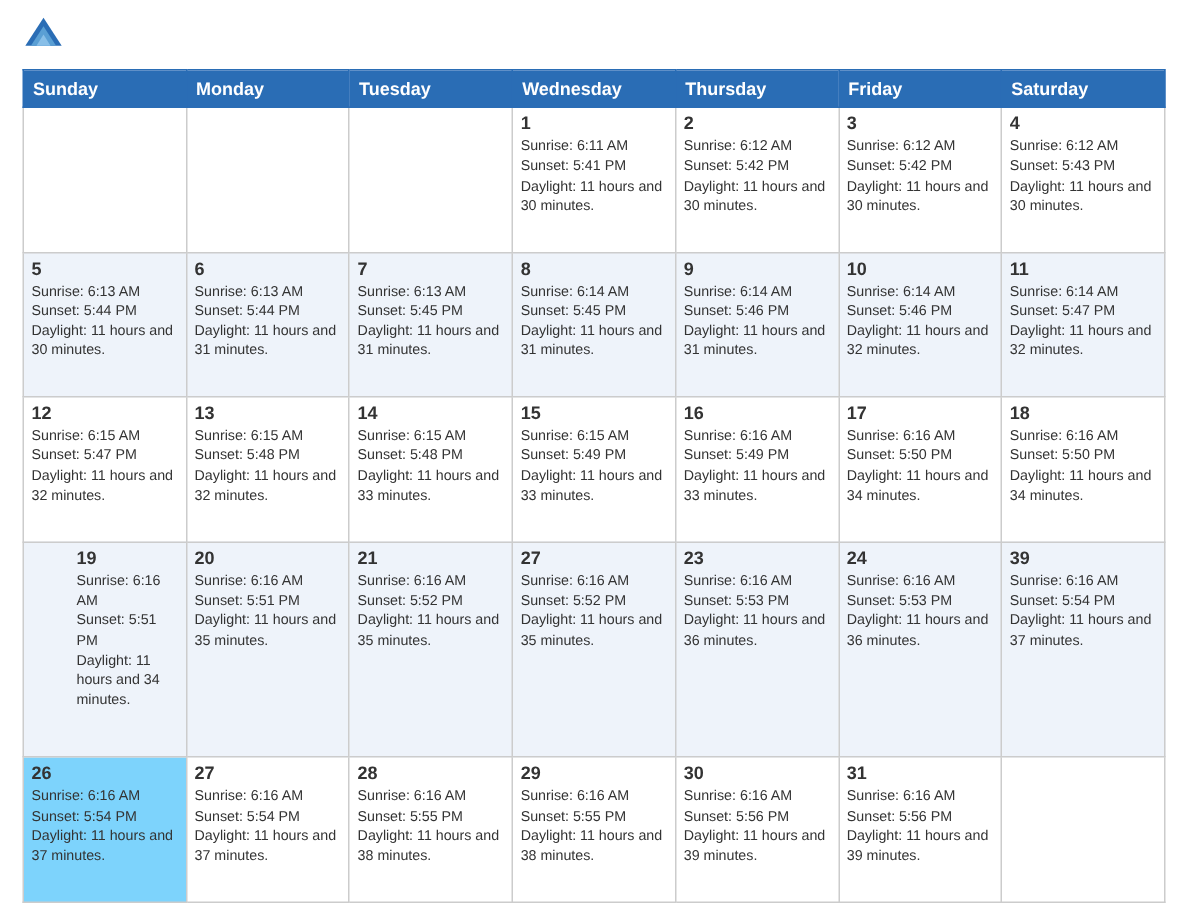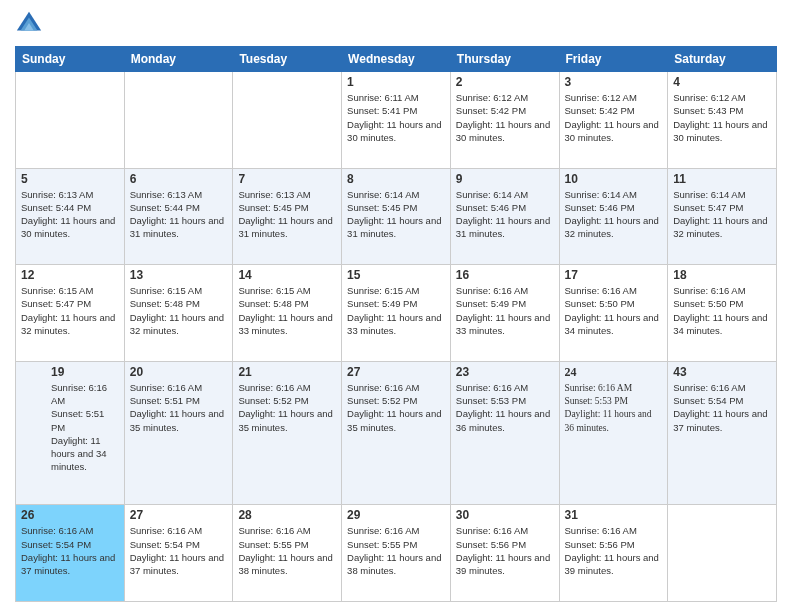--- a/index.html
+++ b/index.html
@@ -266,28 +266,28 @@
             <div class="day-info" style="white-space: pre-line;">Sunrise: 6:16 AM
 Sunset: 5:52 PM
 Daylight: 11 hours and 35 minutes.</div>
           </td>
           <td style="background-color: rgb(238, 243, 250);">
             <span class="day-number">23</span>
             <div class="day-info" style="white-space: pre-line;">Sunrise: 6:16 AM
 Sunset: 5:53 PM
 Daylight: 11 hours and 36 minutes.</div>
           </td>
-          <td style="background-color: rgb(238, 243, 250); font-family: Liberation Serif, serif;">
+          <td style="background-color: rgb(238, 243, 250);">
             <span class="day-number">24</span>
             <div class="day-info" style="white-space: pre-line;">Sunrise: 6:16 AM
 Sunset: 5:53 PM
 Daylight: 11 hours and 36 minutes.</div>
           </td>
           <td style="background-color: rgb(238, 243, 250);">
-            <span class="day-number">43</span>
+            <span class="day-number">39</span>
             <div class="day-info" style="white-space: pre-line;">Sunrise: 6:16 AM
 Sunset: 5:54 PM
 Daylight: 11 hours and 37 minutes.</div>
           </td>
         </tr>
         <tr>
           <td style="background-color: #7dd3fc;">
             <span class="day-number">26</span>
             <div class="day-info" style="white-space: pre-line;">Sunrise: 6:16 AM
 Sunset: 5:54 PM

